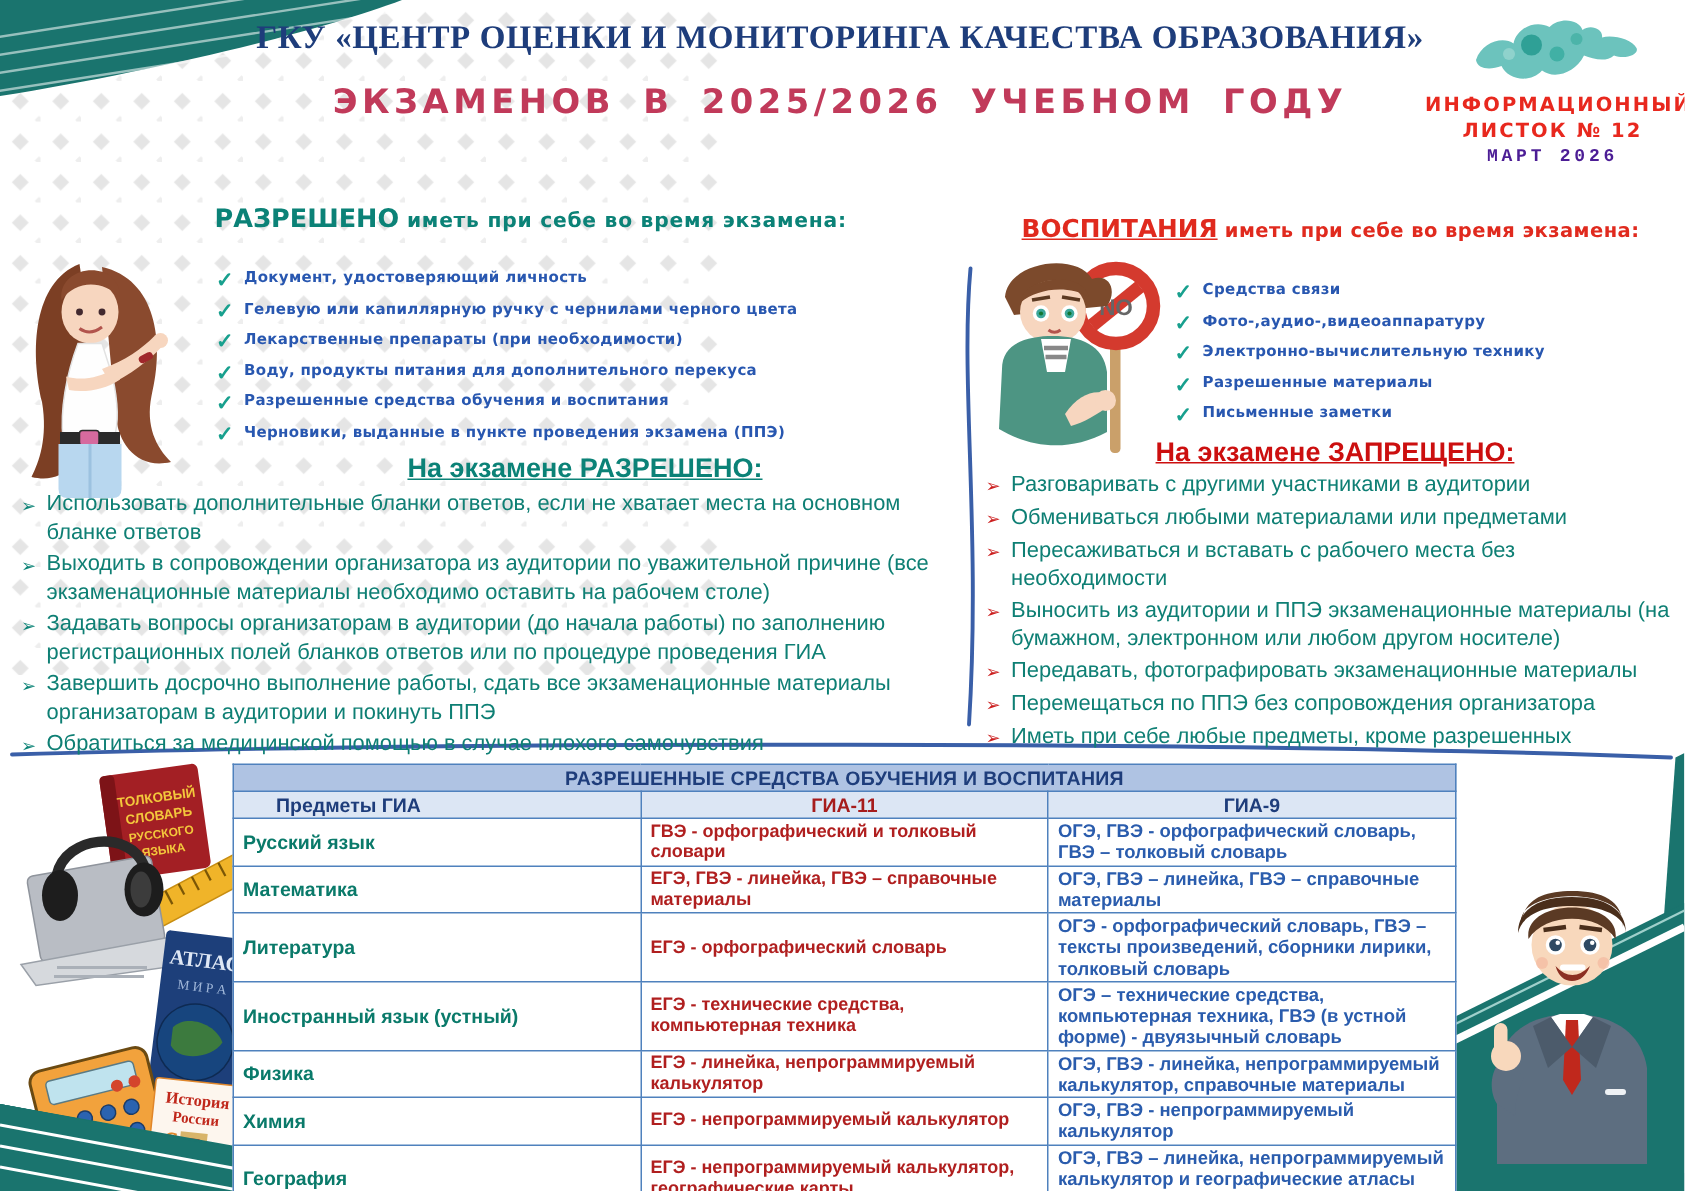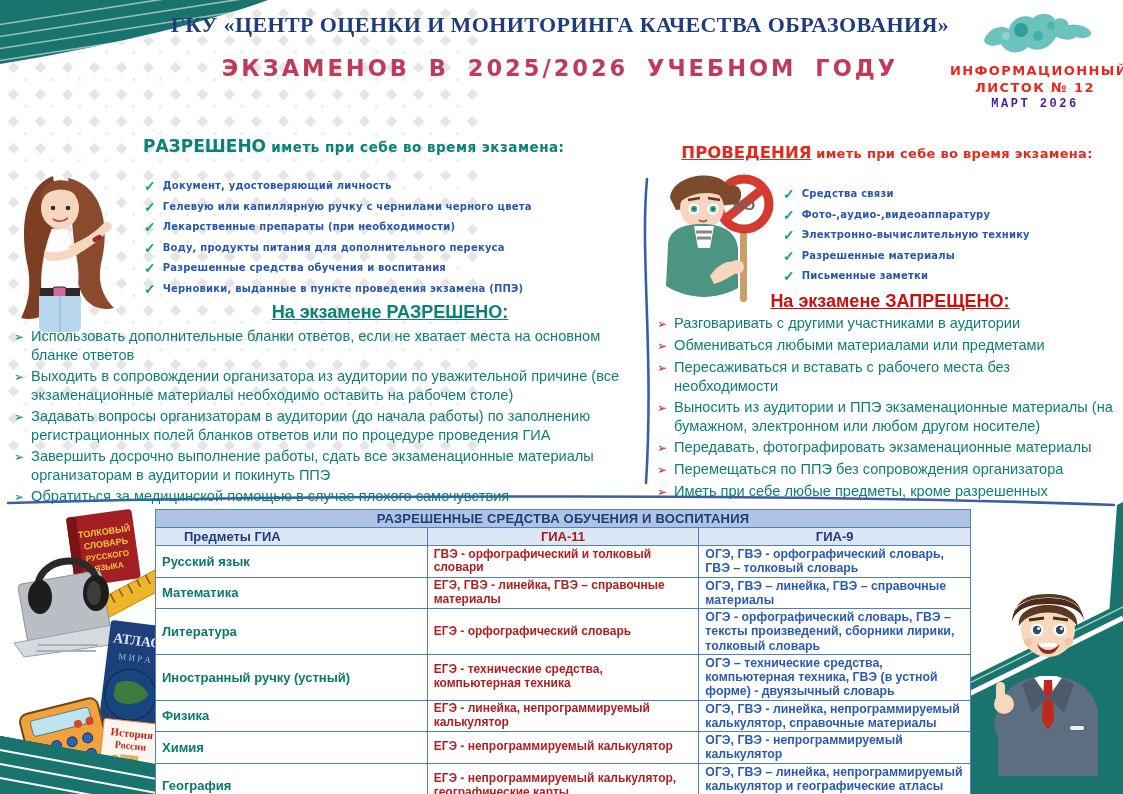--- a/index.html
+++ b/index.html
@@ -218,21 +218,21 @@
 
 <svg class="abs z1" style="left:636px;top:175px" width="22" height="312">
   <path class="divider" d="M11,4 C4,80 18,180 10,308"></path>
 </svg>
 
 <svg class="abs z1" style="left:6px;top:488px" width="1112" height="22">
   <path class="divider" d="M2,15 C300,6 820,6 1108,17"></path>
 </svg>
 
 <div class="abs z2 forbidden-head">
-  <span class="strong">ПРОВЕДЕНИЯ</span><span class="rest"> иметь при себе во время экзамена:</span>
+  <span class="strong">ВОСПИТАНИЯ</span><span class="rest"> иметь при себе во время экзамена:</span>
 </div>
 
 <svg class="abs z2" style="left:652px;top:166px" width="128" height="142" viewBox="0 0 128 142">
   <rect x="88" y="52" width="7" height="84" rx="3" fill="#caa06a"></rect>
   <circle cx="92" cy="38" r="25" fill="#ffffff" stroke="#d43a2e" stroke-width="9"></circle>
   <line x1="76" y1="51" x2="108" y2="25" stroke="#d43a2e" stroke-width="9"></line>
   <text x="92" y="44" text-anchor="middle" font-size="15" font-weight="bold" fill="#666" font-family="Liberation Sans,sans-serif">NO</text>
   <path d="M18,32 C20,8 66,2 76,20 C88,16 93,28 86,38 L24,44 Z" fill="#7c4a2c"></path>
   <ellipse cx="50" cy="42" rx="22" ry="21" fill="#f7d6bf"></ellipse>
   <path d="M28,36 C30,18 70,14 74,32 C60,24 40,26 28,36 Z" fill="#7c4a2c"></path>
@@ -401,21 +401,21 @@
         <td class="col-subject">Математика</td>
         <td class="col-gia11">ЕГЭ, ГВЭ - линейка, ГВЭ – справочные материалы</td>
         <td class="col-gia9">ОГЭ, ГВЭ – линейка, ГВЭ – справочные материалы</td>
       </tr>
       <tr>
         <td class="col-subject">Литература</td>
         <td class="col-gia11">ЕГЭ - орфографический словарь</td>
         <td class="col-gia9">ОГЭ - орфографический словарь, ГВЭ – тексты произведений, сборники лирики, толковый словарь</td>
       </tr>
       <tr>
-        <td class="col-subject">Иностранный ручку (устный)</td>
+        <td class="col-subject">Иностранный язык (устный)</td>
         <td class="col-gia11">ЕГЭ - технические средства, компьютерная техника</td>
         <td class="col-gia9">ОГЭ – технические средства, компьютерная техника, ГВЭ (в устной форме) - двуязычный словарь</td>
       </tr>
       <tr>
         <td class="col-subject">Физика</td>
         <td class="col-gia11">ЕГЭ - линейка, непрограммируемый калькулятор</td>
         <td class="col-gia9">ОГЭ, ГВЭ - линейка, непрограммируемый калькулятор, справочные материалы</td>
       </tr>
       <tr>
         <td class="col-subject">Химия</td>

